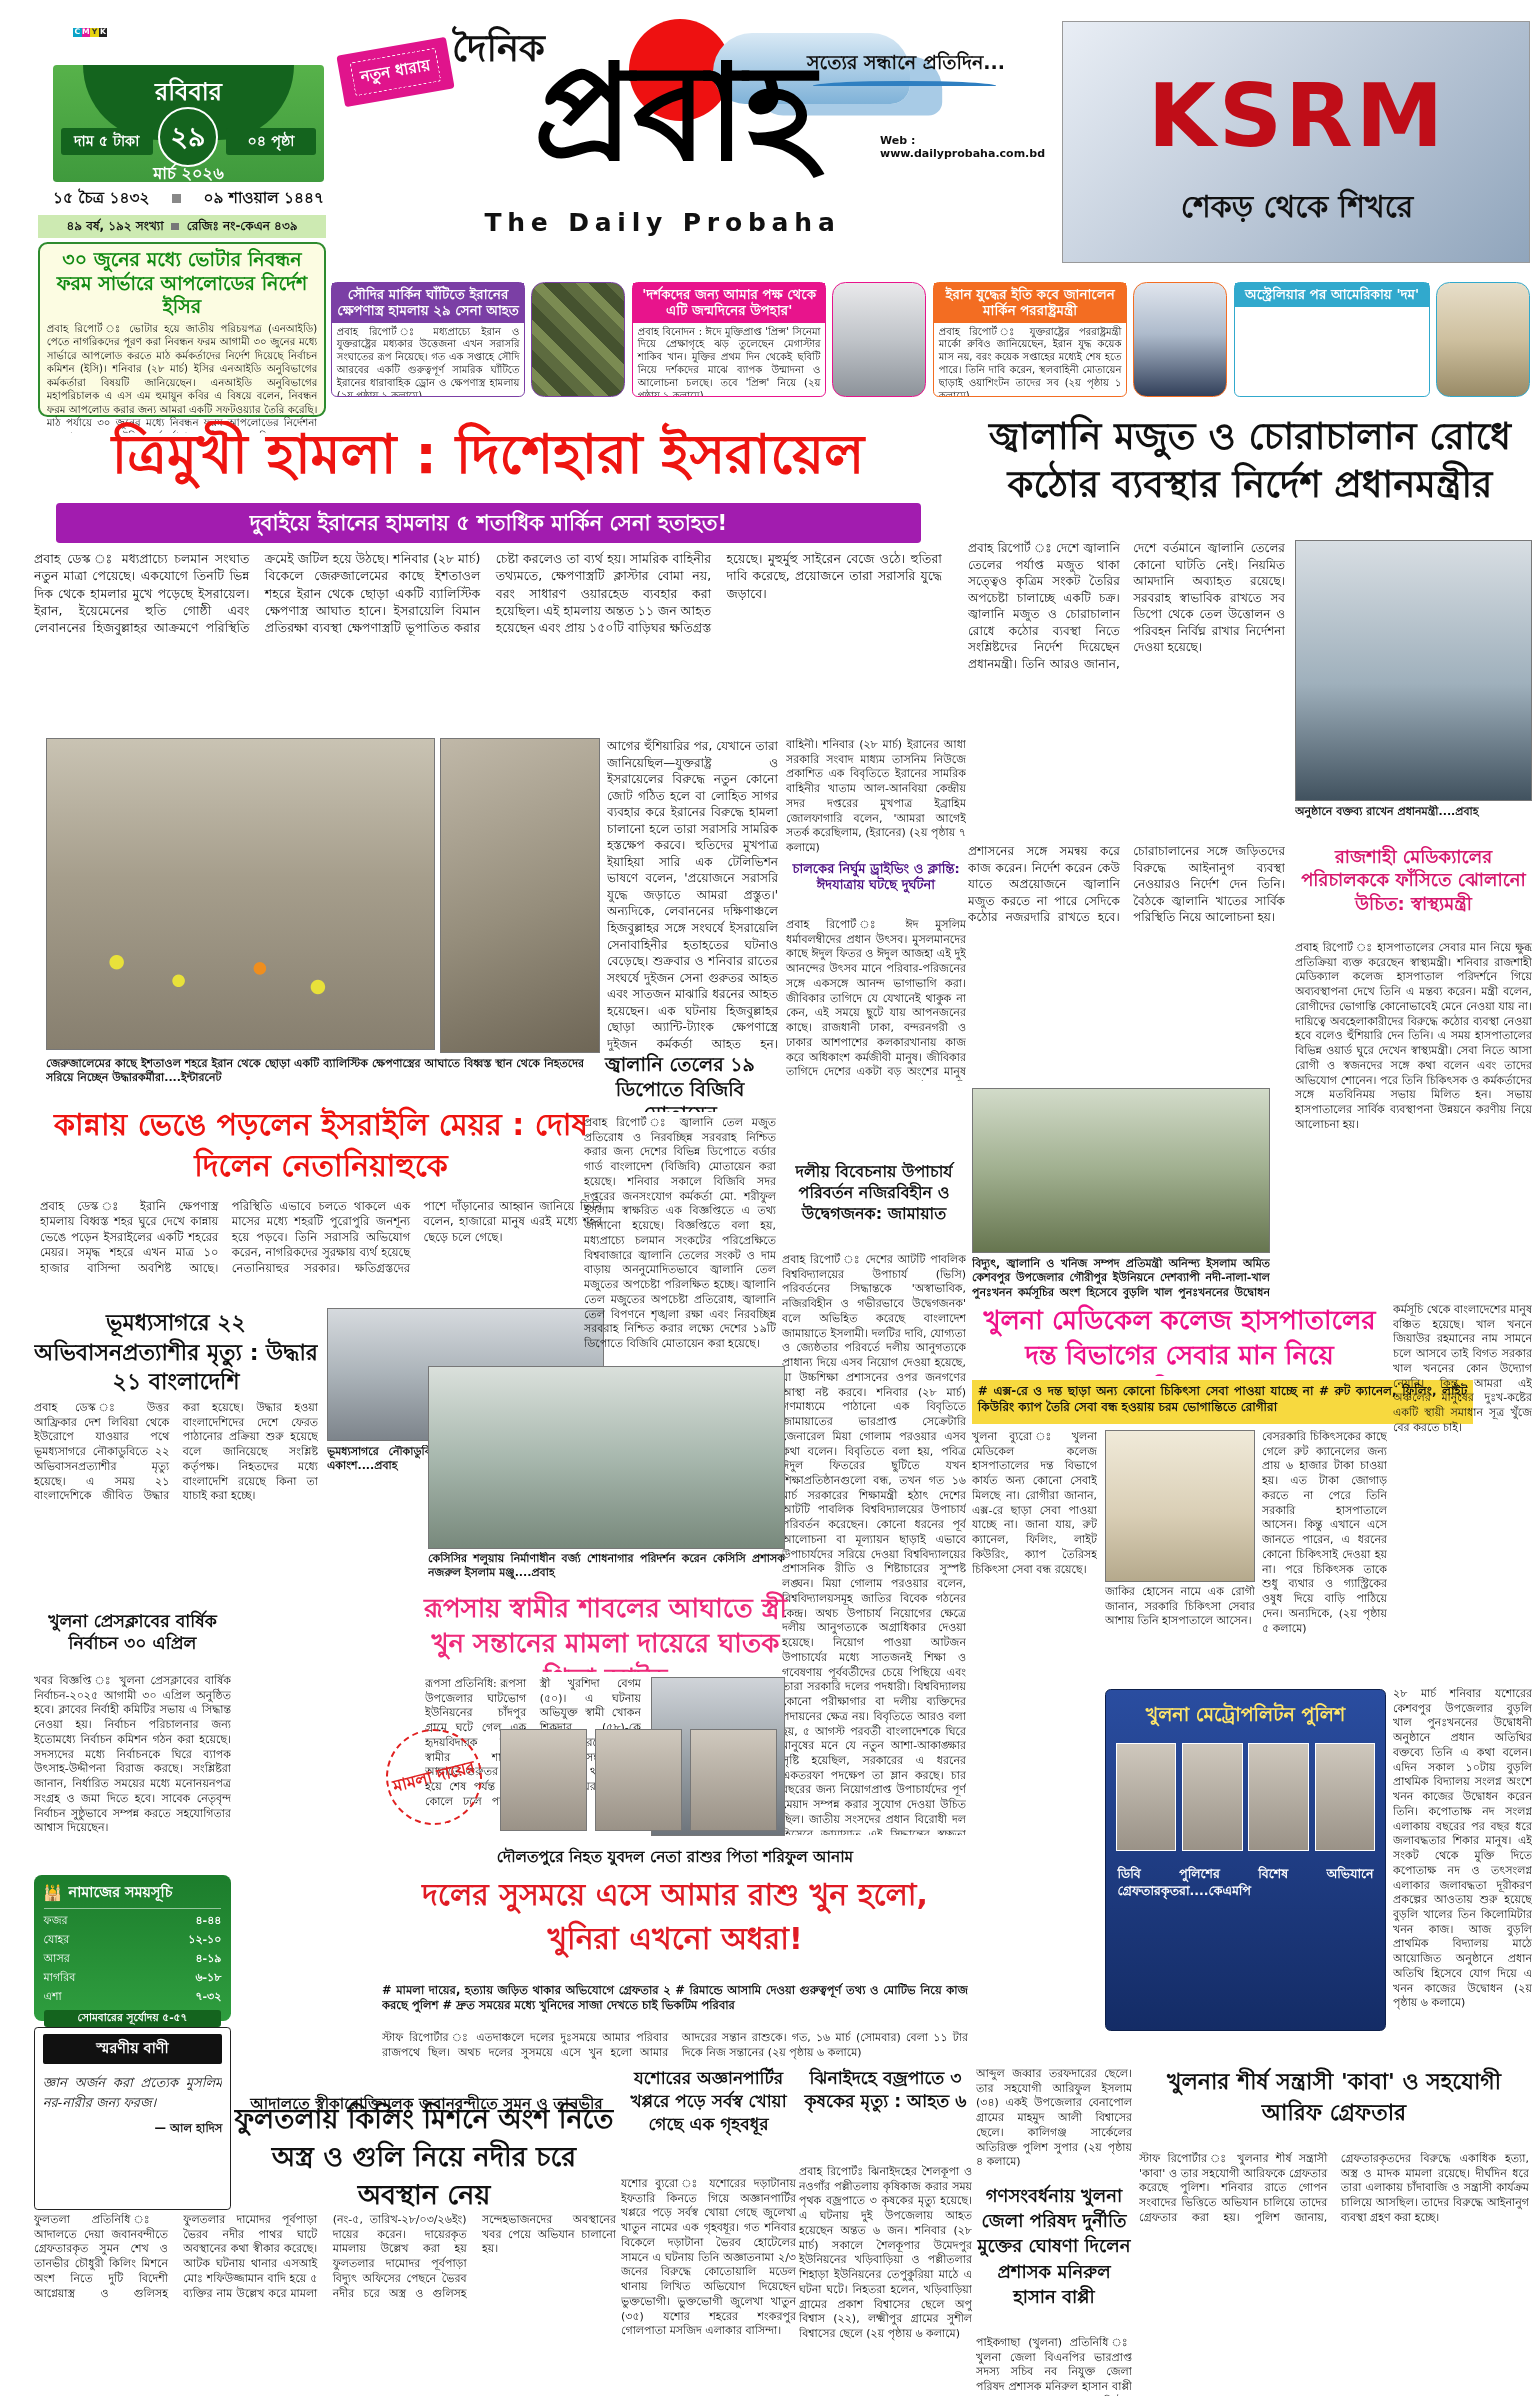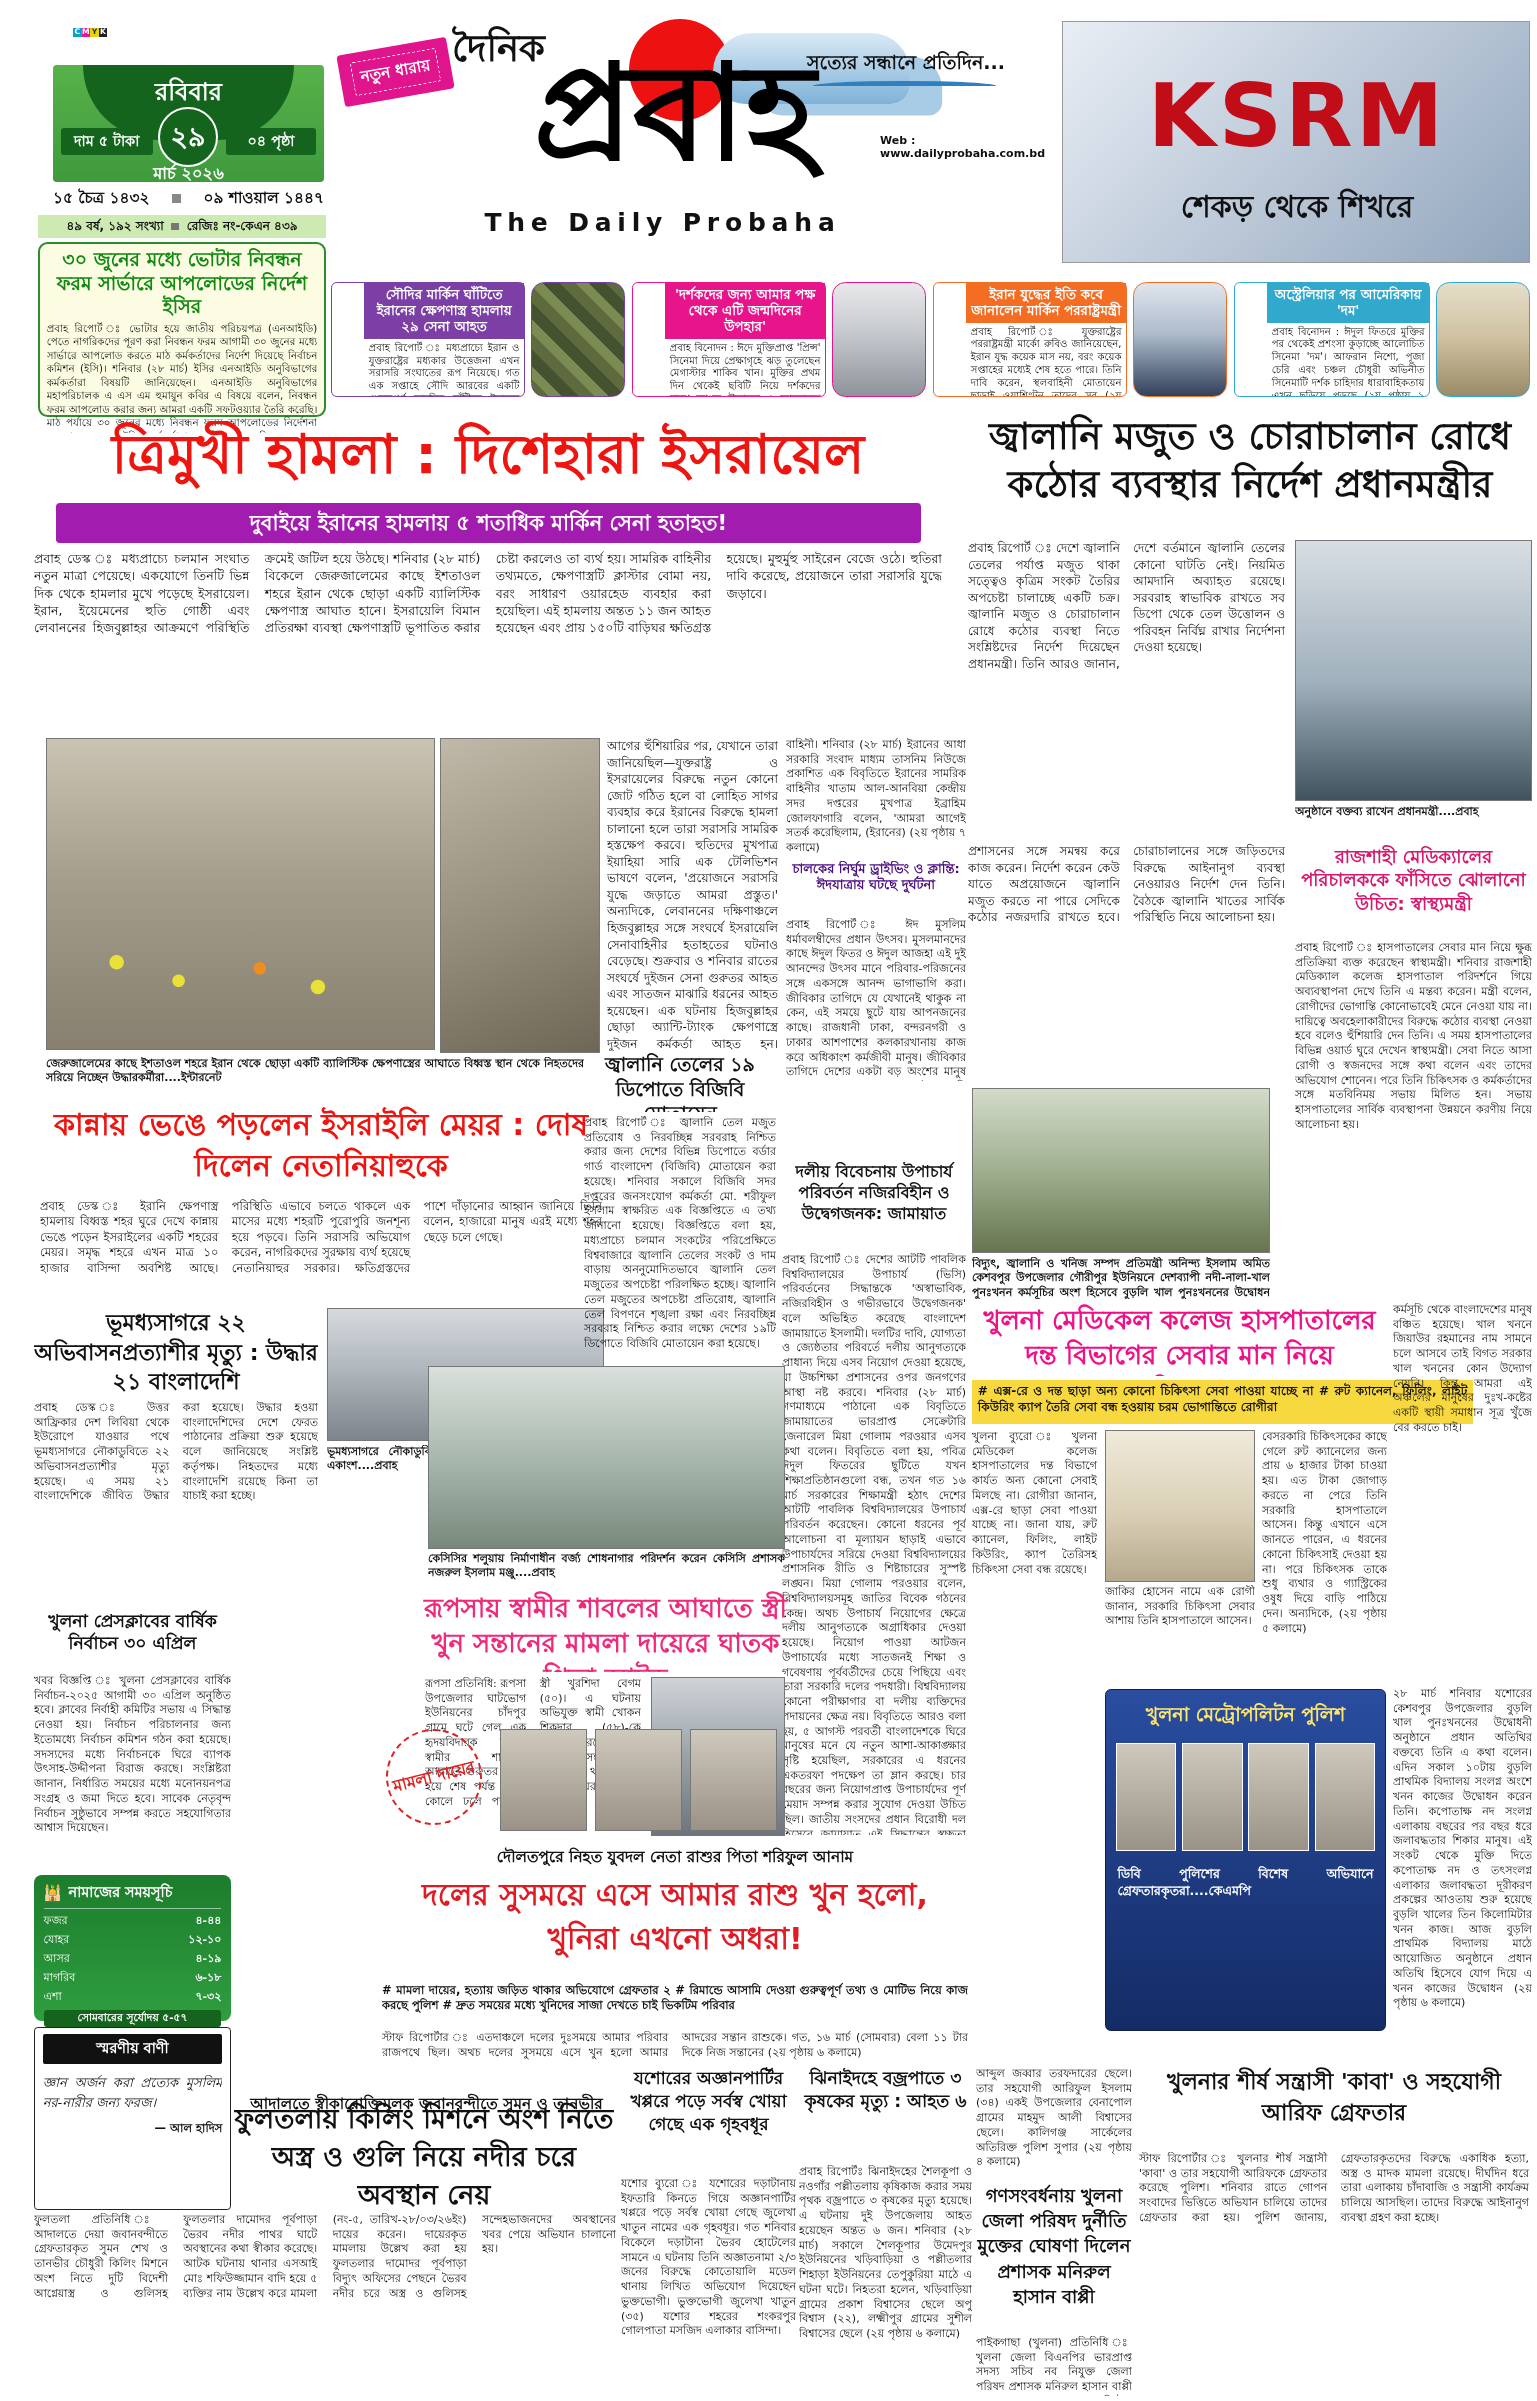--- a/index.html
+++ b/index.html
@@ -28,21 +28,21 @@
   .ph-kcc{background:linear-gradient(180deg,#dae0db,#a8b8ae 50%,#78897c);}
   .ph-dental{background:linear-gradient(180deg,#f0ead9,#dacfb6 55%,#b5a98c);}
   .ph-migrant{background:linear-gradient(180deg,#d6dade,#abb3b9 50%,#7d848b);}
   .ph-street{background:linear-gradient(180deg,#d0d4d9,#9aa2a8 50%,#6d747b);}
   .ph-camo{background:repeating-linear-gradient(45deg,#5d6b3f 0 11.5px,#7b8b52 11.5px 21px,#45522f 21px 33px);}
   .ph-actor{background:linear-gradient(180deg,#e9e9eb,#c0c4c9 50%,#8d939a);}
   .ph-rubio{background:linear-gradient(180deg,#e0e5ed,#aebbcc 45%,#32405a);}
   .ph-nisho{background:linear-gradient(180deg,#e7dec9,#cec09f 50%,#998b67);}
   .ph-mug{background:linear-gradient(180deg,#cfc8bd,#9a9287);}
   .teaser{display:flex;gap:5.8px;}
-  .t-box{flex:1;border:1.9px solid;border-radius:5.8px;background:#fff;display:flex;flex-direction:column;padding-left:32px;}
+  .t-box{flex:1;border:1.9px solid;border-radius:5.8px;background:#fff;display:flex;flex-direction:column;}
   .t-head{color:#fff;font-weight:bold;font-size:13.4px;line-height:1.2;padding:3.8px 4.8px;text-align:center;}
   .t-body{font-size:10px;line-height:1.28;text-align:justify;padding:2.9px 4.8px;overflow:hidden;flex:1;}
   .t-photo{width:92px;border-radius:13.4px;border:1.9px solid;}
   .hl{font-weight:bold;text-align:center;overflow:hidden;}
   .red{color:#ee1410;}
   .chip{background:#14641e;color:#fff;font-weight:bold;text-align:center;border-radius:2.9px;}
   .stamp{border:2.9px dashed #e02020;border-radius:50%;color:#e02020;display:flex;align-items:center;justify-content:center;
          font-weight:bold;font-size:16.3px;transform:rotate(-14deg);text-align:center;line-height:1.15;}
   .reg span{display:inline-block;width:8.6px;height:8.6px;font-size:7.7px;line-height:8.6px;color:#fff;text-align:center;font-weight:bold;}
 </style>
@@ -112,21 +112,20 @@
 <div class="abs teaser" style="left:933px;top:282px;width:294px;height:115px;">
   <div class="t-box" style="border-color:#f36d22;">
     <div class="t-head" style="background:#f36d22;">ইরান যুদ্ধের ইতি কবে জানালেন মার্কিন পররাষ্ট্রমন্ত্রী</div>
     <div class="t-body">প্রবাহ রিপোর্ট ঃ যুক্তরাষ্ট্রের পররাষ্ট্রমন্ত্রী মার্কো রুবিও জানিয়েছেন, ইরান যুদ্ধ কয়েক মাস নয়, বরং কয়েক সপ্তাহের মধ্যেই শেষ হতে পারে। তিনি দাবি করেন, স্থলবাহিনী মোতায়েন ছাড়াই ওয়াশিংটন তাদের সব (২য় পৃষ্ঠায় ১ কলামে)</div>
   </div>
   <div class="t-photo ph-rubio" style="border-color:#f36d22;"></div>
 </div>
 <div class="abs teaser" style="left:1234px;top:282px;width:296px;height:115px;">
   <div class="t-box" style="border-color:#31a9cd;">
     <div class="t-head" style="background:#31a9cd;">অস্ট্রেলিয়ার পর আমেরিকায় 'দম'</div>
-    <div class="t-body">প্রবাহ বিনোদন : ঈদুল ফিতরে মুক্তির পর থেকেই প্রশংসা কুড়াচ্ছে আলোচিত সিনেমা 'দম'। আফরান নিশো, পূজা চেরি এবং চঞ্চল চৌধুরী অভিনীত সিনেমাটি দর্শক চাহিদার ধারাবাহিকতায় এখন ছড়িয়ে পড়ছে (২য় পৃষ্ঠায় ১ কলামে)</div>
   </div>
   <div class="t-photo ph-nisho" style="border-color:#31a9cd;"></div>
 </div>
 
 <div class="abs hl red" style="left:34px;top:421px;width:908px;height:77px;font-size:54px;line-height:1.25;">ত্রিমুখী হামলা : দিশেহারা ইসরায়েল</div>
 <div class="abs ctr" style="left:56px;top:503px;width:865px;height:40px;background:#a21caf;border-radius:3.8px;color:#fff;font-weight:bold;font-size:21px;line-height:40px;">দুবাইয়ে ইরানের হামলায় ৫ শতাধিক মার্কিন সেনা হতাহত!</div>
 <div class="abs jus cols4 body-txt" style="left:34px;top:550px;width:908px;height:184px;">প্রবাহ ডেস্ক ঃ মধ্যপ্রাচ্যে চলমান সংঘাত নতুন মাত্রা পেয়েছে। একযোগে তিনটি ভিন্ন দিক থেকে হামলার মুখে পড়েছে ইসরায়েল। ইরান, ইয়েমেনের হুতি গোষ্ঠী এবং লেবাননের হিজবুল্লাহর আক্রমণে পরিস্থিতি ক্রমেই জটিল হয়ে উঠছে। শনিবার (২৮ মার্চ) বিকেলে জেরুজালেমের কাছে ইশতাওল শহরে ইরান থেকে ছোড়া একটি ব্যালিস্টিক ক্ষেপণাস্ত্র আঘাত হানে। ইসরায়েলি বিমান প্রতিরক্ষা ব্যবস্থা ক্ষেপণাস্ত্রটি ভূপাতিত করার চেষ্টা করলেও তা ব্যর্থ হয়। সামরিক বাহিনীর তথ্যমতে, ক্ষেপণাস্ত্রটি ক্লাস্টার বোমা নয়, বরং সাধারণ ওয়ারহেড ব্যবহার করা হয়েছিল। এই হামলায় অন্তত ১১ জন আহত হয়েছেন এবং প্রায় ১৫০টি বাড়িঘর ক্ষতিগ্রস্ত হয়েছে। মুহুর্মুহু সাইরেন বেজে ওঠে। হুতিরা দাবি করেছে, প্রয়োজনে তারা সরাসরি যুদ্ধে জড়াবে।</div>
 <div class="abs photo ph-war" style="left:46px;top:738px;width:389px;height:312px;"></div>
 <div class="abs caption" style="left:46px;top:1057px;width:538px;height:42px;">জেরুজালেমের কাছে ইশতাওল শহরে ইরান থেকে ছোড়া একটি ব্যালিস্টিক ক্ষেপণাস্ত্রের আঘাতে বিধ্বস্ত স্থান থেকে নিহতদের সরিয়ে নিচ্ছেন উদ্ধারকর্মীরা....ইন্টারনেট</div>
 <div class="abs photo ph-ruin" style="left:440px;top:738px;width:160px;height:315px;"></div>

